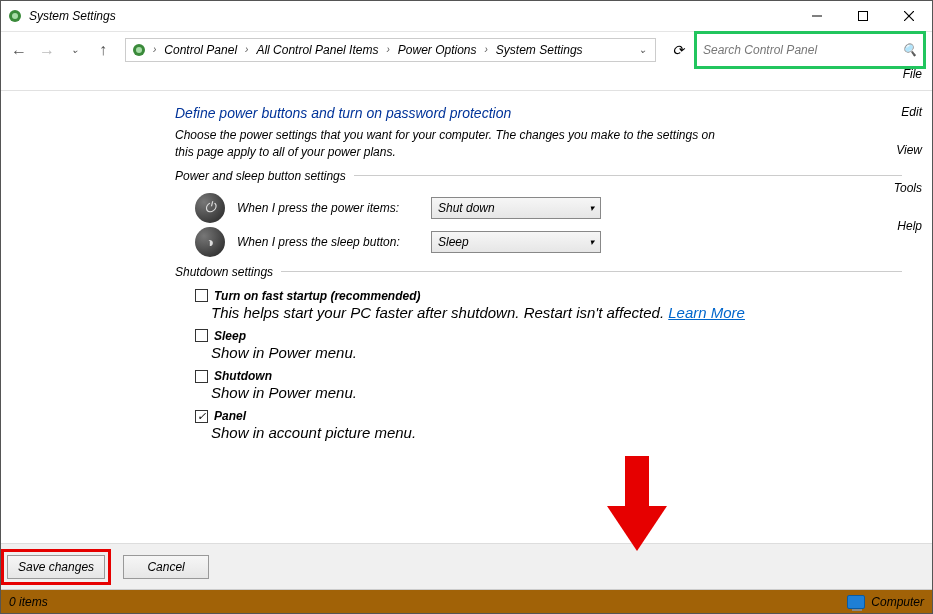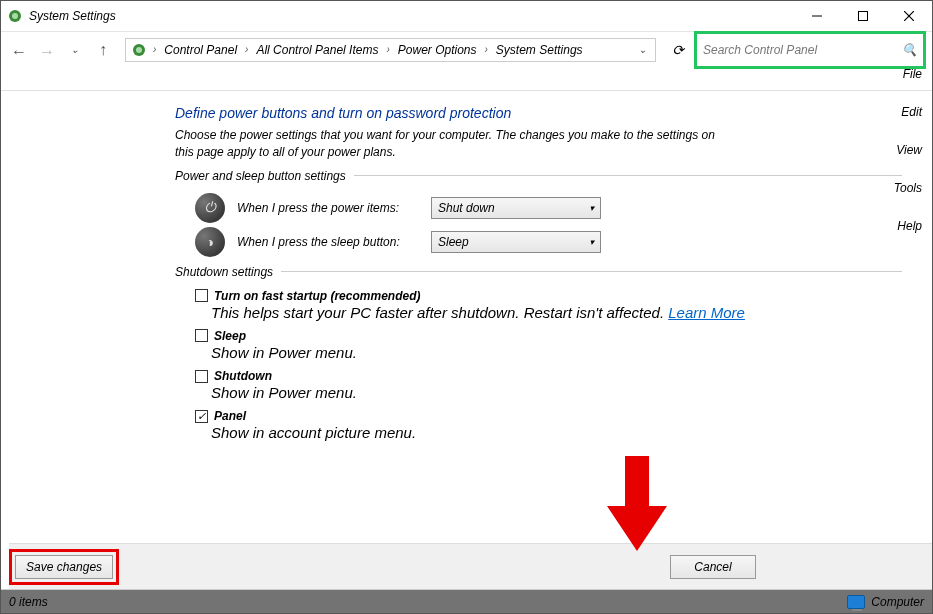--- a/index.html
+++ b/index.html
@@ -47,26 +47,26 @@
 
   .shutdown-list { margin-left:20px; }
   .sd-item { margin: 2px 0 6px 0; }
   .sd-head { display:flex; align-items:center; gap:6px; font-size:12px; }
   .sd-head .bold { font-weight:600; }
   .sd-desc { font-size:15px; margin-left:16px; line-height:1.35; }
   .link { color:#0066cc; text-decoration:underline; cursor:pointer; }
   .checkbox { width:13px; height:13px; border:1px solid #333; display:flex; align-items:center; justify-content:center; font-size:11px; background:#fff; }
 
   
-  .footer-buttons { height:46px; border-top:1px solid #ddd; background:#f0f0f0; display:flex; align-items:center; justify-content:space-between; gap:12px; padding-right:176px;margin-left:8px; }
+  .footer-buttons { height:46px; border-top:1px solid #ddd; background:#f0f0f0; display:flex; align-items:center; justify-content:flex-start; gap:12px; padding-right:176px; }
   .btn { min-width:86px; height:24px; border:1px solid #999; background:linear-gradient(#f6f6f6,#e6e6e6); font-size:12px; padding:0 10px; display:flex; align-items:center; justify-content:center; }
   .save-highlight { border:3px solid #e60000; padding:3px; }
 
   
-  .statusbar { height:24px; border-top:1px solid #ccc; background:#737373; display:flex; align-items:center; justify-content:space-between; padding:0 8px; font-size:12px; }
+  .statusbar { height:24px; border-top:1px solid #ccc; background:#a16207; display:flex; align-items:center; justify-content:space-between; padding:0 8px; font-size:12px; }
   .status-right { display:flex; align-items:center; gap:6px; }
   .comp-icon { width:18px; height:14px; background:#1e7fd6; border:1px solid #0a5aa0; border-radius:2px; position:relative; }
   .comp-icon::after { content:""; position:absolute; bottom:-3px; left:4px; width:10px; height:2px; background:#888; }
 
   
   .red-arrow { position:absolute; left:596px; top:455px; width:80px; height:100px; pointer-events:none; }
 </style>
 </head>
 <body>
 

